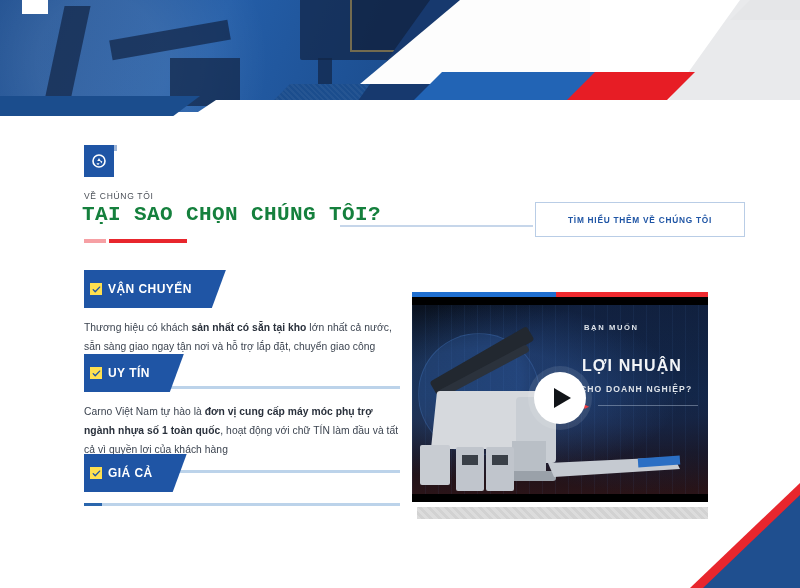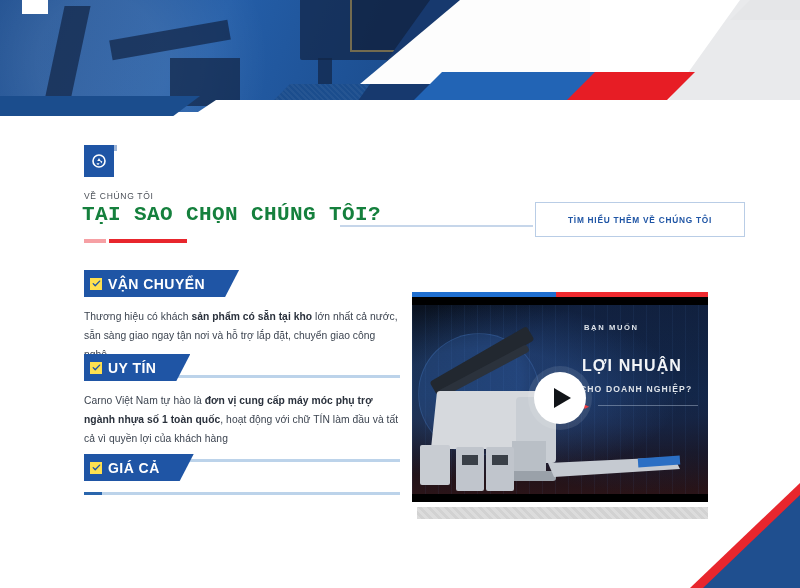--- a/index.html
+++ b/index.html
@@ -90,23 +90,23 @@
     border:1px solid #b9cde6;background:#ffffff;color:#1f55a5;
     font-size:8.3px;font-weight:700;letter-spacing:.75px;
     display:flex;align-items:center;justify-content:center;cursor:pointer;box-sizing:border-box;
   }
 
   
   .feature{position:absolute;left:84px;width:316px;}
   .f1{top:150px;} .f2{top:234px;} .f3{top:334px;}
 
   .tag{
-    position:relative;height:27px;background:#1f55a5;color:#ffffff;
+    position:relative;height:38px;background:#1f55a5;color:#ffffff;
     display:flex;align-items:center;padding-left:6px;box-sizing:border-box;
-    font-size:14px;font-weight:700;letter-spacing:.45px;width:max-content;padding-right:34px;
+    font-size:12px;font-weight:700;letter-spacing:.45px;width:max-content;padding-right:34px;
     clip-path:polygon(0 0,100% 0,calc(100% - 14px) 100%,0 100%);
   }
   .tag .chk{
     width:12px;height:12px;background:#ffe04f;margin-right:6px;flex:none;
     display:flex;align-items:center;justify-content:center;
   }
   .tag .chk svg{display:block;}
 
   .ftext{
     margin-top:10px;font-size:10.3px;line-height:19px;color:#3c4450;
@@ -243,21 +243,21 @@
 
   <div class="feature f1">
     <div class="tag">
       <span class="chk">
         <svg width="9" height="9" viewBox="0 0 12 12" aria-hidden="true">
           <path d="M1.6 6.2l2.7 2.8 5.9-6.2" fill="none" stroke="#1f55a5" stroke-width="1.8" stroke-linecap="round" stroke-linejoin="round"></path>
         </svg>
       </span>
       <span>VẬN CHUYỂN</span>
     </div>
-    <div class="ftext"><span>Thương hiệu có khách </span><b>sản phẩm có sẵn tại kho</b><span> lớn nhất cả nước, sẵn sàng giao ngay tận nơi và hỗ trợ lắp đặt, chuyển giao công nghệ</span></div>
+    <div class="ftext"><span>Thương hiệu có khách </span><b>sản nhất có sẵn tại kho</b><span> lớn nhất cả nước, sẵn sàng giao ngay tận nơi và hỗ trợ lắp đặt, chuyển giao công nghệ</span></div>
     <div class="divider"></div>
   </div>
 
   <div class="feature f2">
     <div class="tag">
       <span class="chk">
         <svg width="9" height="9" viewBox="0 0 12 12" aria-hidden="true">
           <path d="M1.6 6.2l2.7 2.8 5.9-6.2" fill="none" stroke="#1f55a5" stroke-width="1.8" stroke-linecap="round" stroke-linejoin="round"></path>
         </svg>
       </span>

